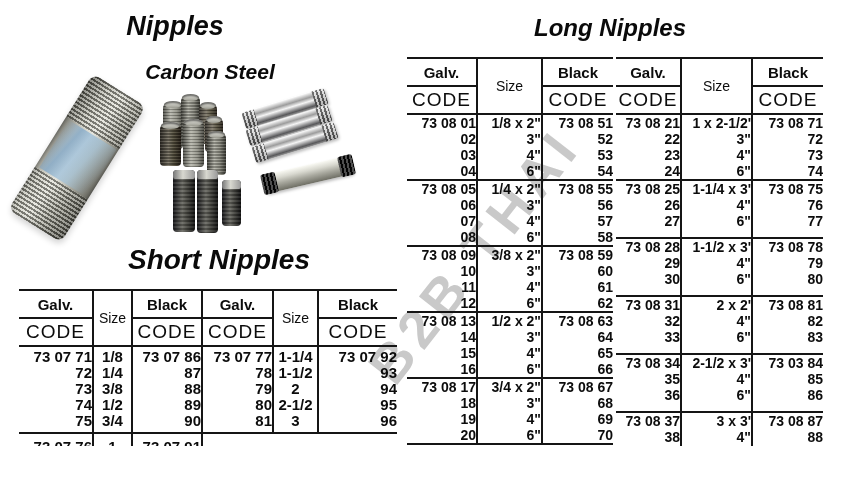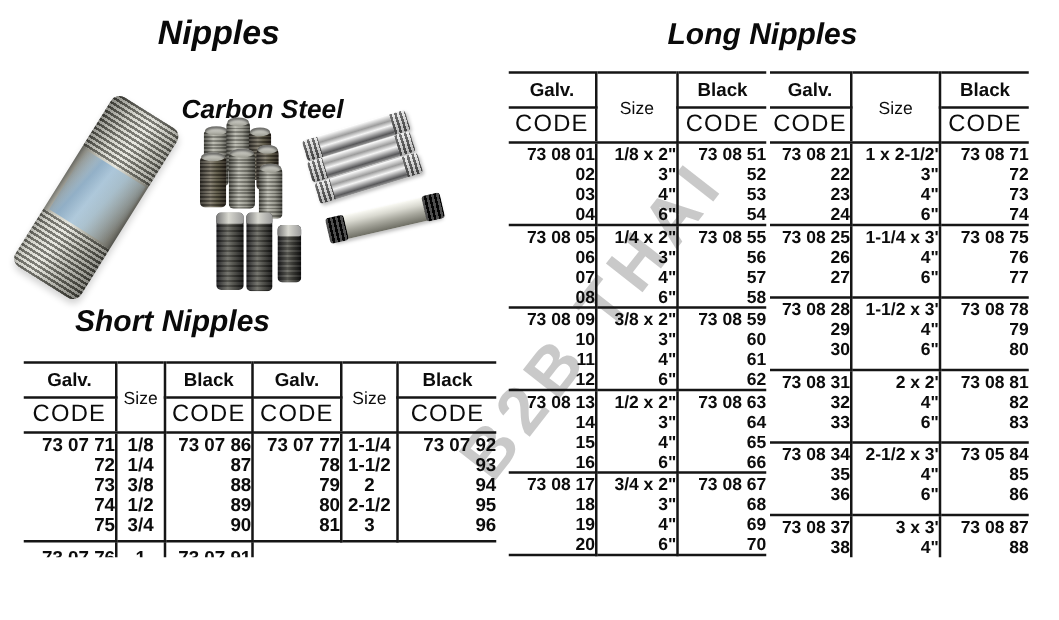--- a/index.html
+++ b/index.html
@@ -2,22 +2,22 @@
 <html><head>
 <meta charset="utf-8">
 <style>
   html,body { margin:0; padding:0; background:#fff; }
   #page {
     position:relative; width:847px; height:446px; background:#ffffff;
     font-family:"Liberation Sans", sans-serif; color:#0c0c0c; overflow:hidden;
   }
   .title { position:absolute; font-weight:bold; font-style:italic; white-space:nowrap; color:#0a0a0a; }
   #t-nipples { left:100px; top:11px; width:150px; text-align:center; font-size:27px; }
-  #t-carbon  { left:130px; top:76px; width:160px; text-align:center; font-size:21px; }
-  #t-short   { left:60px;  top:244px; width:250px; text-align:left; font-size:24px; }
+  #t-carbon  { left:130px; top:60px; width:160px; text-align:center; font-size:21px; }
+  #t-short   { left:60px;  top:244px; width:250px; text-align:right; font-size:28px; }
   #t-long    { left:505px; top:14px; width:210px; text-align:center; font-size:24px; }
 
   
   #watermark {
     position:absolute; left:380px; top:345px; z-index:0;
     font-size:54px; font-weight:bold; letter-spacing:7px; white-space:nowrap;
     color:rgba(148,148,148,0.5); transform:rotate(-52deg); transform-origin:0 50%;
   }
 
   
@@ -342,21 +342,21 @@
 82
 83</td>
       </tr>
       <tr class="g g3">
         <td class="cell cg vr">73 08 34
 35
 36</td>
         <td class="cell csr vr">2-1/2 x 3'
 4"
 6"</td>
-        <td class="cell cg">73 05 84
+        <td class="cell cg">73 03 84
 85
 86</td>
       </tr>
       <tr class="g g3">
         <td class="cell cg vr">73 08 37
 38
 39</td>
         <td class="cell csr vr">3 x 3'
 4"
 6"</td>

